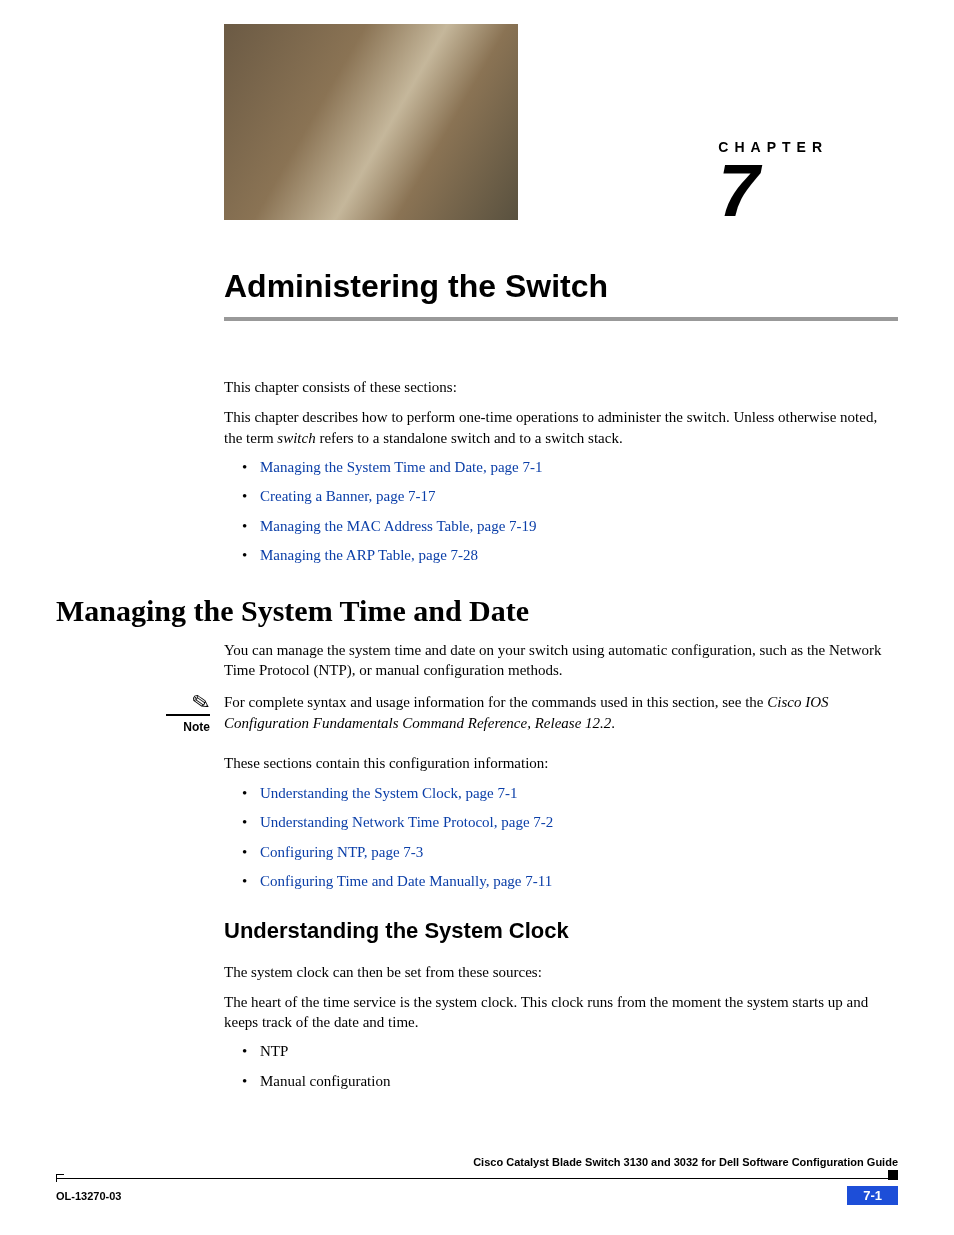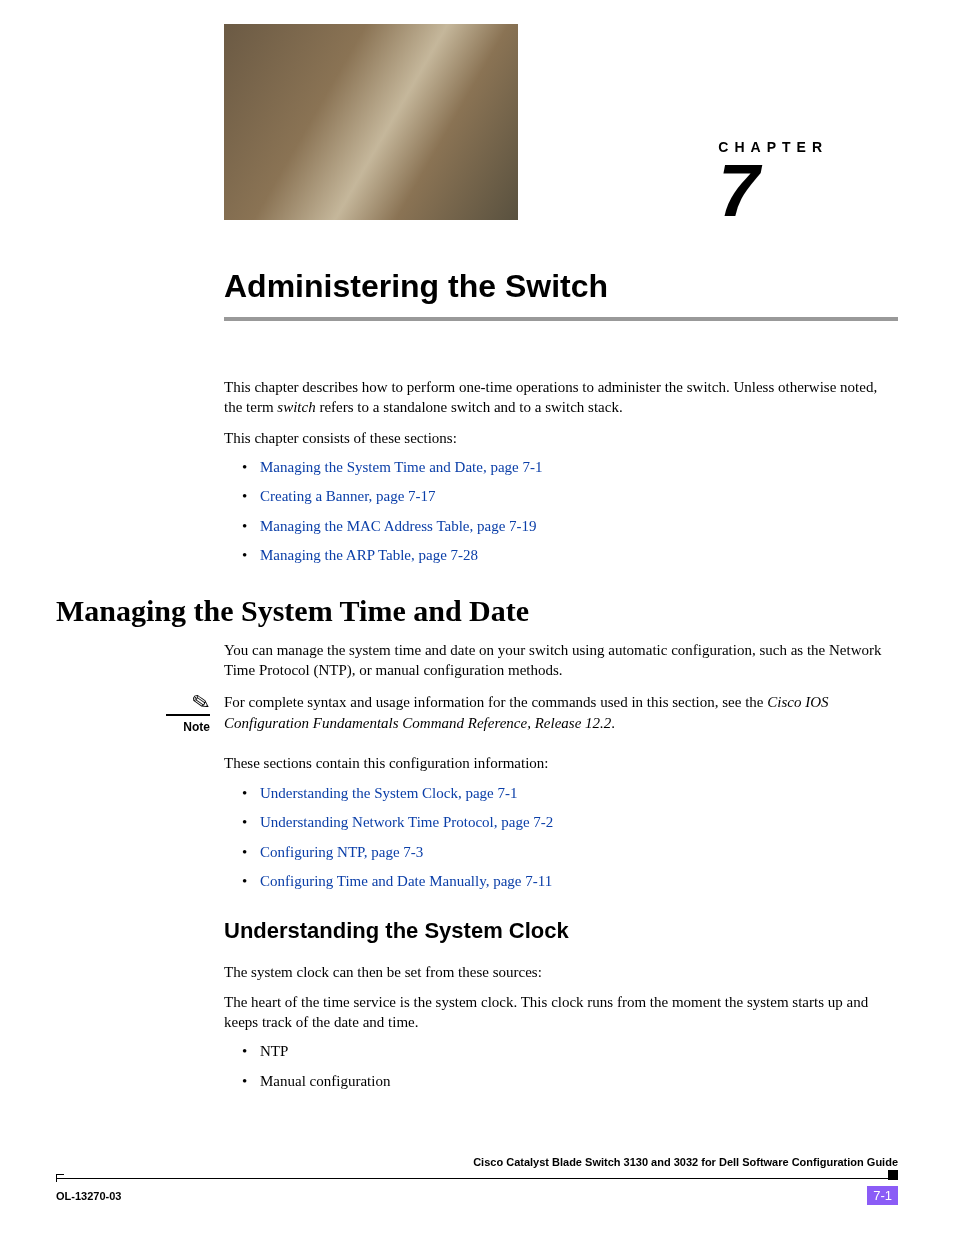--- a/index.html
+++ b/index.html
@@ -201,49 +201,49 @@
       justify-content: space-between;
       align-items: center;
       margin-top: 2px;
     }
     .footer-docid {
       font-family: Arial, Helvetica, sans-serif;
       font-size: 11px;
       font-weight: 700;
     }
     .footer-pagenum-wrap {
-      background: #8b5cf6;
+      background: #1d4ed8;
       color: #fff;
       font-family: Arial, Helvetica, sans-serif;
       font-size: 13px;
-      font-weight: 400;
-      padding: 2px 6px;
+      font-weight: 700;
+      padding: 2px 16px;
     }
   </style>
 </head>
 <body>
 
 <div class="page">
 
   <div class="header-block">
     <div class="photo-placeholder"></div>
     <div class="chapter-marker">
       <span class="chapter-word">CHAPTER</span>
       <span class="chapter-number">7</span>
     </div>
   </div>
 
   <div class="title">Administering the Switch</div>
   <hr class="title-rule">
 
   <div class="intro-block">
+    <p class="para">This chapter consists of these sections:</p>
     <p class="para">
       <span>This chapter describes how to perform one-time operations to administer the switch. Unless otherwise noted, the term </span><span class="italic">switch</span><span> refers to a standalone switch and to a switch stack.</span>
     </p>
-    <p class="para">This chapter consists of these sections:</p>
 
     <ul class="bullets">
       <li><a href="#">Managing the System Time and Date, page 7-1</a></li>
       <li><a href="#">Creating a Banner, page 7-17</a></li>
       <li><a href="#">Managing the MAC Address Table, page 7-19</a></li>
       <li><a href="#">Managing the ARP Table, page 7-28</a></li>
     </ul>
   </div>
 
   <div class="h1">Managing the System Time and Date</div>

